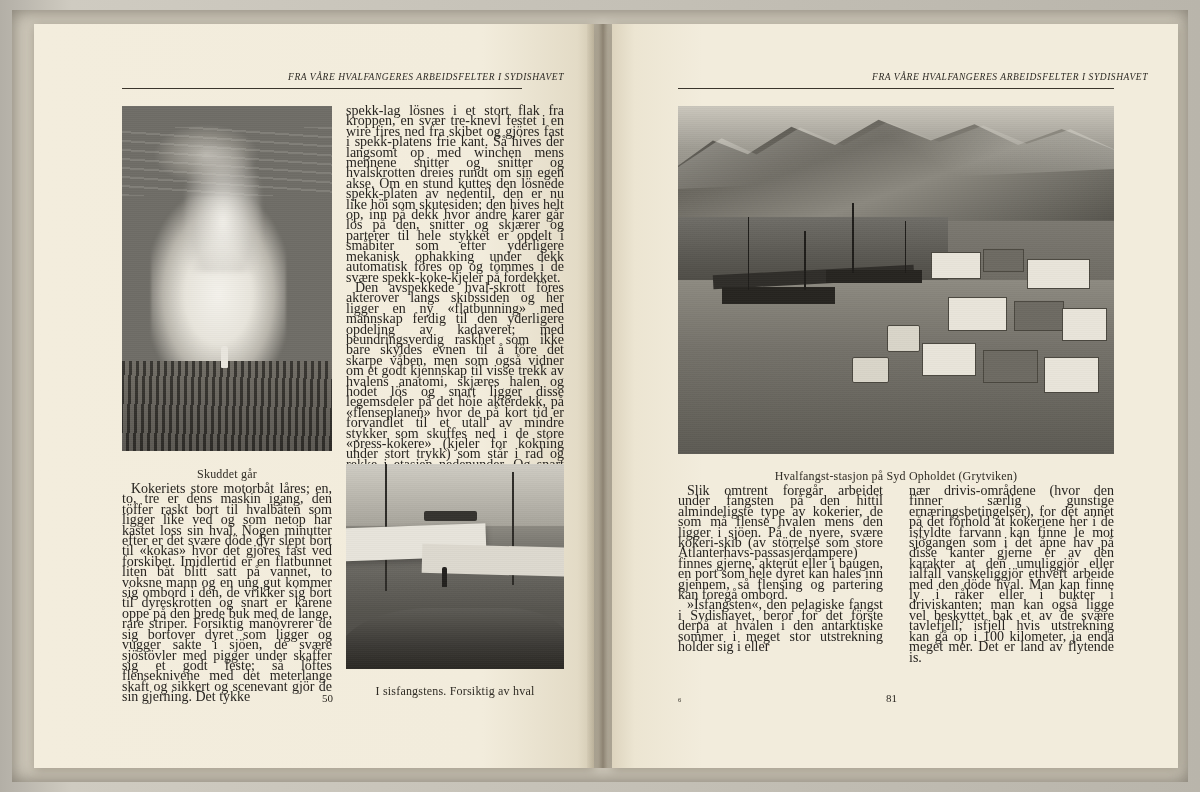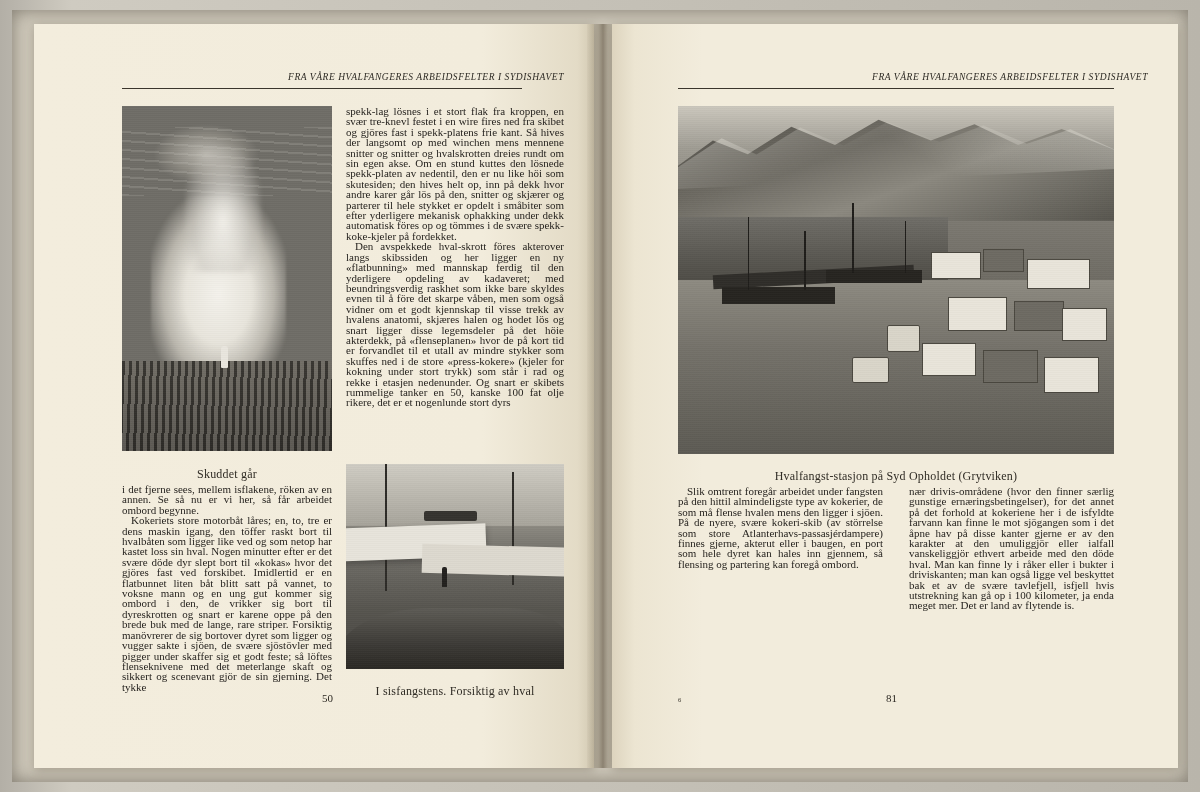--- a/index.html
+++ b/index.html
@@ -44,21 +44,21 @@
     letter-spacing:.55px;
     color:#2d2a24;
     text-align:right;
     white-space:nowrap;
   }
   .rule{
     position:absolute;height:1px;background:#3a352c;
   }
   .col{
     position:absolute;
-    font-size:11px;
+    font-size:14px;
     line-height:10.4px;
     color:#272420;
     text-align:justify;
     text-justify:inter-word;
     hyphens:auto;
   }
   .col p{margin:0;text-indent:9px;}
   .col p.first{text-indent:0;}
   .caption{
     position:absolute;
@@ -228,21 +228,20 @@
         <div class="boat"></div>
         <div class="ice1"></div>
         <div class="ice2"></div>
         <div class="man"></div>
         <div class="hull"></div>
         <div class="grain"></div>
       </div>
       <div class="caption" style="left:312px;top:652px;width:218px;">I sisfangstens.  Forsiktig av hval</div>
 
       <div class="col" style="left:88px;top:460px;width:210px;">
-        <p class="first">i det fjerne sees, mellem isflakene, röken av en annen. Se så nu er vi her, så får arbeidet ombord begynne.</p>
         <p>Kokeriets store motorbåt låres; en, to, tre er dens maskin igang, den töffer raskt bort til hvalbåten som ligger like ved og som netop har kastet loss sin hval. Nogen minutter efter er det svære döde dyr slept bort til «kokas» hvor det gjöres fast ved forskibet. Imidlertid er en flatbunnet liten båt blitt satt på vannet, to voksne mann og en ung gut kommer sig ombord i den, de vrikker sig bort til dyreskrotten og snart er karene oppe på den brede buk med de lange, rare striper. Forsiktig manövrerer de sig bortover dyret som ligger og vugger sakte i sjöen, de svære sjöstövler med pigger under skaffer sig et godt feste; så löftes flenseknivene med det meterlange skaft og sikkert og scenevant gjör de sin gjerning. Det tykke</p>
       </div>
 
       <div class="folio" style="left:288px;top:668px;">50</div>
     </div>
 
     <div class="gutter"></div>
 
     <div class="page right">
 
@@ -275,20 +274,21 @@
         <div class="bld" style="left:84%;top:72%;width:12%;height:10%;"></div>
         <div class="tank" style="left:48%;top:63%;width:7%;height:7%;"></div>
         <div class="tank" style="left:40%;top:72%;width:8%;height:7%;"></div>
 
         <div class="grain"></div>
       </div>
       <div class="caption" style="left:66px;top:437px;width:436px;">Hvalfangst-stasjon på Syd Opholdet (Grytviken)</div>
 
       <div class="col" style="left:66px;top:462px;width:205px;">
         <p>Slik omtrent foregår arbeidet under fangsten på den hittil almindeligste type av kokerier, de som må flense hvalen mens den ligger i sjöen. På de nyere, svære kokeri-skib (av störrelse som store Atlanterhavs-passasjérdampere) finnes gjerne, akterut eller i baugen, en port som hele dyret kan hales inn gjennem, så flensing og partering kan foregå ombord.</p>
+        <p>»Isfangsten«, den pelagiske fangst i Sydishavet, beror for det förste derpå at hvalen i den antarktiske sommer i meget stor utstrekning holder sig i eller</p>
       </div>
 
       <div class="col" style="left:297px;top:462px;width:205px;">
         <p class="first">nær drivis-områdene (hvor den finner særlig gunstige ernæringsbetingelser), for det annet på det forhold at kokeriene her i de isfyldte farvann kan finne le mot sjögangen som i det åpne hav på disse kanter gjerne er av den karakter at den umuliggjör eller ialfall vanskeliggjör ethvert arbeide med den döde hval. Man kan finne ly i råker eller i bukter i driviskanten; man kan også ligge vel beskyttet bak et av de svære tavlefjell, isfjell hvis utstrekning kan gå op i 100 kilometer, ja enda meget mer. Det er land av flytende is.</p>
       </div>
 
       <div class="sig" style="left:66px;top:672px;">6</div>
       <div class="folio" style="left:274px;top:668px;">81</div>
     </div>
 

